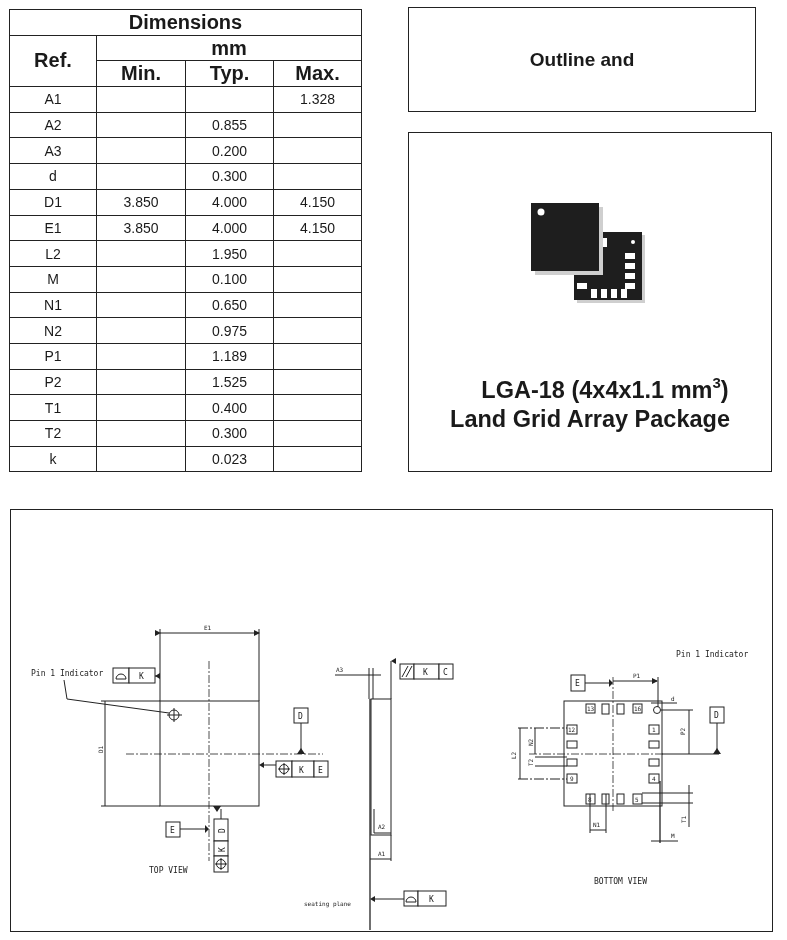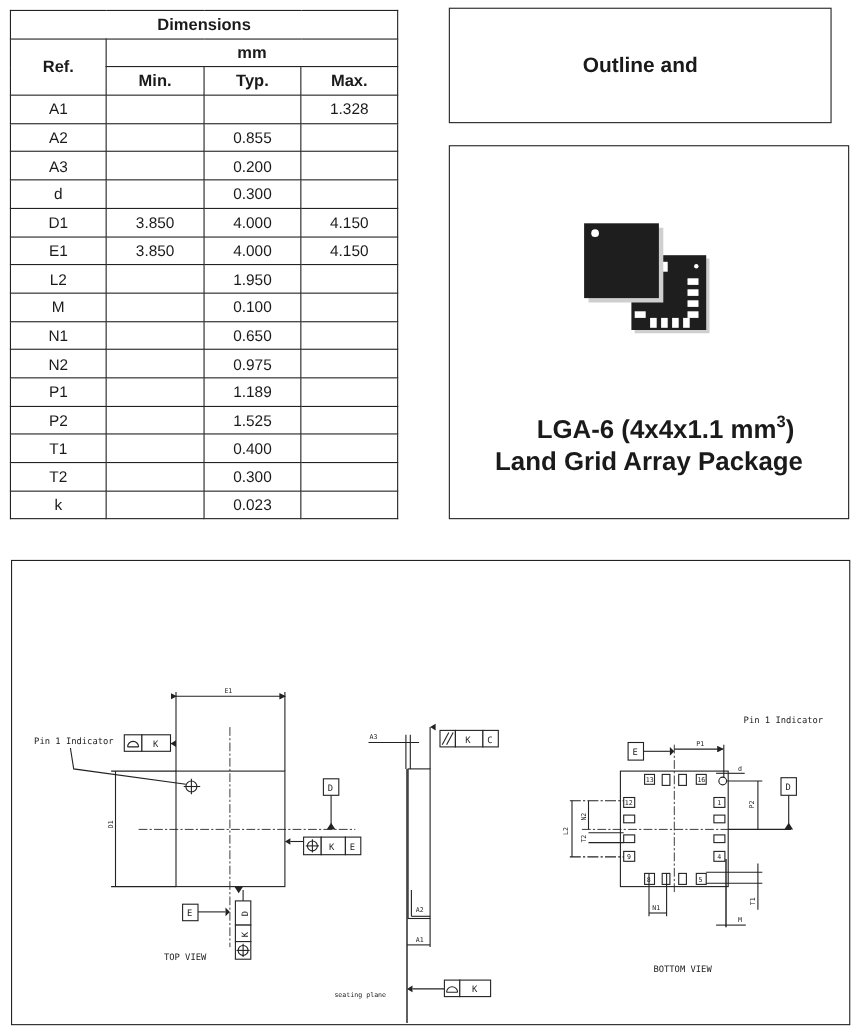--- a/index.html
+++ b/index.html
@@ -4,21 +4,21 @@
 <style>
   html, body { margin: 0; padding: 0; background: #ffffff; }
   body { width: 787px; height: 940px; position: relative; overflow: hidden;
          font-family: "Liberation Sans", sans-serif; color: #1a1a1a; }
 
   
   #dim-table { position: absolute; left: 9px; top: 9px; width: 352px;
                border-collapse: collapse; table-layout: fixed; }
   #dim-table td, #dim-table th { border: 1px solid #222; text-align: center;
                font-size: 14px; padding: 0; height: 24.7px; }
-  #dim-table th { font-weight: bold; font-size: 15px; }
+  #dim-table th { font-weight: bold; font-size: 20px; }
   #dim-table td { font-weight: normal; }
   #dim-table col.c0 { width: 87px; }
   #dim-table col.c1 { width: 89px; }
   #dim-table col.c2 { width: 88px; }
   #dim-table col.c3 { width: 88px; }
 
   
   .box { position: absolute; border: 1.5px solid #222; box-sizing: border-box; }
   #outline-box { left: 408px; top: 7px; width: 348px; height: 105px;
                  display: flex; align-items: center; justify-content: center; text-align: center; }
@@ -185,21 +185,21 @@
       <rect x="92" y="88" width="6" height="9" fill="#fff"></rect>
     </g>
 
     <g>
       <rect x="6" y="6" width="68" height="68" fill="#cfcfcf"></rect>
       <rect x="2" y="2" width="68" height="68" fill="#1e1e1e"></rect>
       <circle cx="12" cy="11" r="3.5" fill="#fff"></circle>
     </g>
   </svg>
   <div id="pkg-title">
-    <div id="pkg-line1"><span>LGA-6 (4x4x1.1 mm</span><sup>3</sup><span>)</span></div>
+    <div id="pkg-line1"><span>LGA-18 (4x4x1.1 mm</span><sup>3</sup><span>)</span></div>
     <div>Land Grid Array Package</div>
   </div>
 </div>
 
 <div class="box" id="drawing-frame">
   <svg id="drawing" width="760" height="420" viewBox="10 509 760 420">
     <defs>
       <marker id="arr" markerWidth="6" markerHeight="6" refX="5" refY="3" orient="auto">
         <path d="M0,0 L6,3 L0,6 z" fill="#222"></path>
       </marker>

